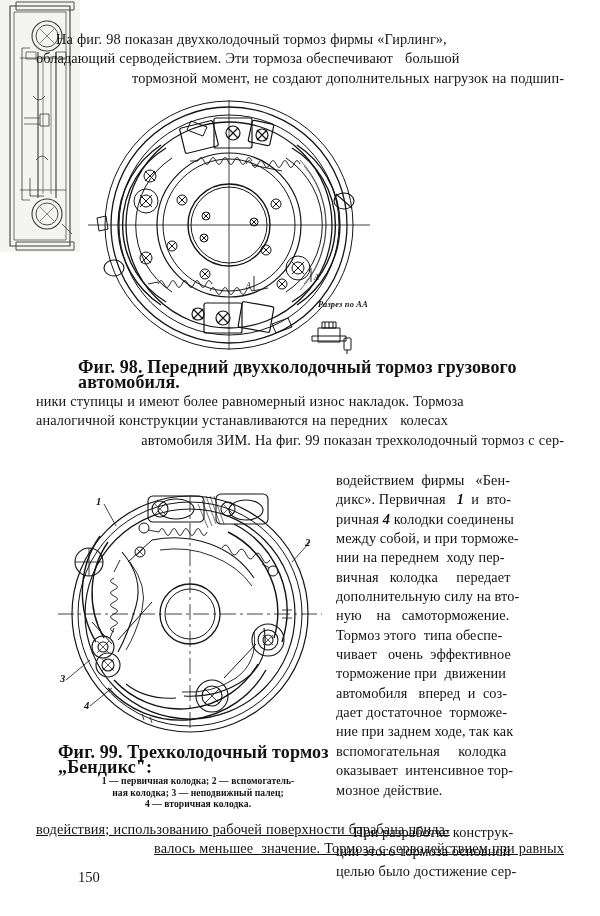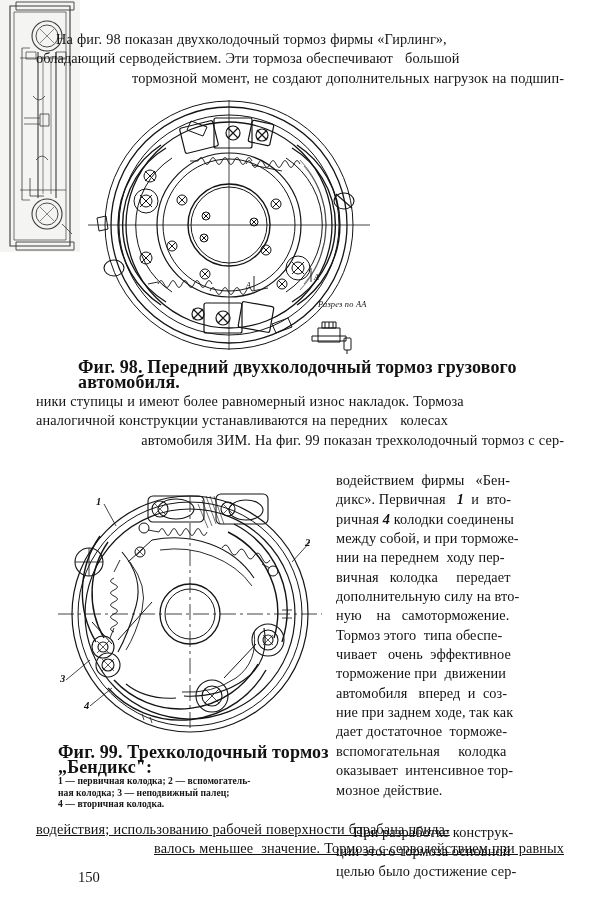--- a/index.html
+++ b/index.html
@@ -60,20 +60,21 @@
     font-weight: 700;
   }
   #cap98 { left: 78px; top: 360px; width: 444px; }
   #cap99 { left: 58px; top: 745px; width: 280px; }
 
   .legend {
     position: absolute;
     left: 58px;
     top: 775px;
     width: 280px;
+    text-align: center;
     font-size: 9.6px;
     line-height: 11.6px;
     font-weight: 700;
     letter-spacing: .05px;
   }
   .legend .ln { display: block; white-space: pre; }
 
   #folio {
     position: absolute;
     left: 40px;
@@ -91,21 +92,21 @@
 
   .fig svg, #fig98sec svg { display: block; width: 100%; height: 100%; }
   .fig svg * , #fig98sec svg * { vector-effect: non-scaling-stroke; }
 
   .sec-label {
     position: absolute;
     left: 318px;
     top: 300px;
     font-size: 8.4px;
     font-style: italic;
-    font-weight: 400;
+    font-weight: 700;
     letter-spacing: .2px;
     white-space: nowrap;
   }
   .callout {
     position: absolute;
     font-size: 10.5px;
     font-style: italic;
     font-weight: 700;
   }
   #co1 { left: 96px;  top: 496px; }
@@ -446,22 +447,22 @@
   <span class="ln">ричная <span class="it">4</span> колодки соединены</span>
   <span class="ln">между собой, и при торможе-</span>
   <span class="ln">нии на переднем  ходу пер-</span>
   <span class="ln">вичная   колодка     передает</span>
   <span class="ln">дополнительную силу на вто-</span>
   <span class="ln">ную    на   самоторможение.</span>
   <span class="ln">Тормоз этого  типа обеспе-</span>
   <span class="ln">чивает   очень  эффективное</span>
   <span class="ln">торможение при  движении</span>
   <span class="ln">автомобиля   вперед  и  соз-</span>
+  <span class="ln">дает достаточное  торможе-</span>
   <span class="ln">ние при заднем ходе, так как</span>
-  <span class="ln">дает достаточное  торможе-</span>
   <span class="ln">вспомогательная     колодка</span>
   <span class="ln">оказывает  интенсивное тор-</span>
   <span class="ln">мозное действие.</span>
   <span class="ln ind">При разработке конструк-</span>
   <span class="ln">ции этого тормоза основной</span>
   <span class="ln">целью было достижение сер-</span>
 </div>
 
 <div class="caption" id="cap99">
   <span class="ln">Фиг. 99. Трехколодочный тормоз</span>

